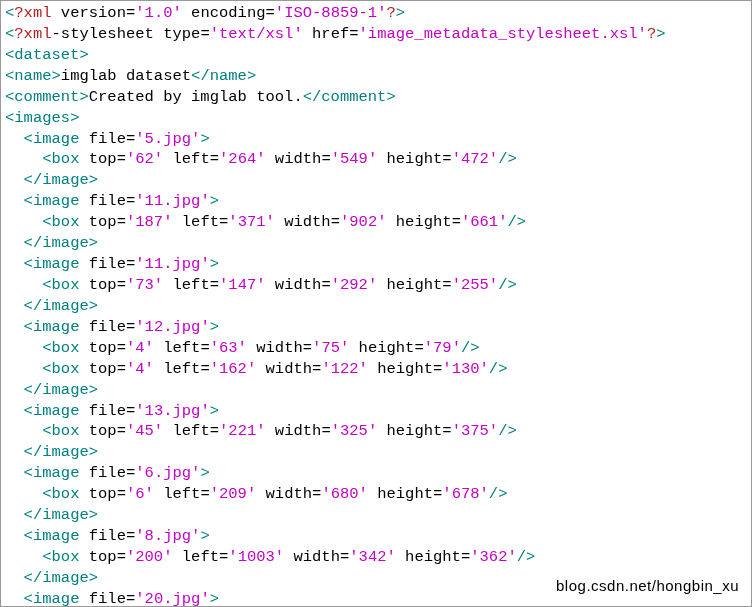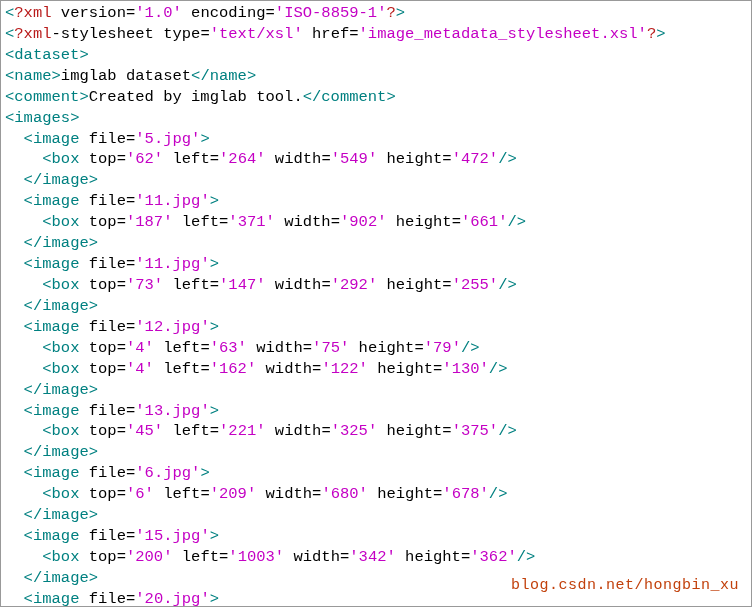--- a/index.html
+++ b/index.html
@@ -25,24 +25,24 @@
   }
   .tag  { color: #008080; }
   .attr { color: #000000; }
   .val  { color: #c400c4; }
   .spec { color: #b91c1c; }
   .blk  { color: #000000; }
   .watermark {
     position: absolute;
     right: 12px;
     bottom: 10px;
-    color: #c2410c;
+    color: #000000;
     font-size: 15px;
     letter-spacing: 0.5px;
-    font-family: Liberation Mono, monospace;
+    font-family: Liberation Sans, sans-serif;
     pointer-events: none;
     text-align: center;
   }
 </style>
 </head>
 <body>
 
 <pre id="code-block"><span class="tag">&lt;</span><span class="spec">?xml</span> <span class="attr">version</span><span class="blk">=</span><span class="val">'1.0'</span> <span class="attr">encoding</span><span class="blk">=</span><span class="val">'ISO-8859-1'</span><span class="spec">?</span><span class="tag">&gt;</span>
 <span class="tag">&lt;</span><span class="spec">?xml</span><span class="blk">-stylesheet</span> <span class="attr">type</span><span class="blk">=</span><span class="val">'text/xsl'</span> <span class="attr">href</span><span class="blk">=</span><span class="val">'image_metadata_stylesheet.xsl'</span><span class="spec">?</span><span class="tag">&gt;</span>
 <span class="tag">&lt;</span><span class="tag">dataset</span><span class="tag">&gt;</span>
@@ -61,19 +61,19 @@
   <span class="tag">&lt;</span><span class="tag">image</span> <span class="attr">file</span><span class="blk">=</span><span class="val">'12.jpg'</span><span class="tag">&gt;</span>
     <span class="tag">&lt;</span><span class="tag">box</span> <span class="attr">top</span><span class="blk">=</span><span class="val">'4'</span> <span class="attr">left</span><span class="blk">=</span><span class="val">'63'</span> <span class="attr">width</span><span class="blk">=</span><span class="val">'75'</span> <span class="attr">height</span><span class="blk">=</span><span class="val">'79'</span><span class="tag">/</span><span class="tag">&gt;</span>
     <span class="tag">&lt;</span><span class="tag">box</span> <span class="attr">top</span><span class="blk">=</span><span class="val">'4'</span> <span class="attr">left</span><span class="blk">=</span><span class="val">'162'</span> <span class="attr">width</span><span class="blk">=</span><span class="val">'122'</span> <span class="attr">height</span><span class="blk">=</span><span class="val">'130'</span><span class="tag">/</span><span class="tag">&gt;</span>
   <span class="tag">&lt;</span><span class="tag">/image</span><span class="tag">&gt;</span>
   <span class="tag">&lt;</span><span class="tag">image</span> <span class="attr">file</span><span class="blk">=</span><span class="val">'13.jpg'</span><span class="tag">&gt;</span>
     <span class="tag">&lt;</span><span class="tag">box</span> <span class="attr">top</span><span class="blk">=</span><span class="val">'45'</span> <span class="attr">left</span><span class="blk">=</span><span class="val">'221'</span> <span class="attr">width</span><span class="blk">=</span><span class="val">'325'</span> <span class="attr">height</span><span class="blk">=</span><span class="val">'375'</span><span class="tag">/</span><span class="tag">&gt;</span>
   <span class="tag">&lt;</span><span class="tag">/image</span><span class="tag">&gt;</span>
   <span class="tag">&lt;</span><span class="tag">image</span> <span class="attr">file</span><span class="blk">=</span><span class="val">'6.jpg'</span><span class="tag">&gt;</span>
     <span class="tag">&lt;</span><span class="tag">box</span> <span class="attr">top</span><span class="blk">=</span><span class="val">'6'</span> <span class="attr">left</span><span class="blk">=</span><span class="val">'209'</span> <span class="attr">width</span><span class="blk">=</span><span class="val">'680'</span> <span class="attr">height</span><span class="blk">=</span><span class="val">'678'</span><span class="tag">/</span><span class="tag">&gt;</span>
   <span class="tag">&lt;</span><span class="tag">/image</span><span class="tag">&gt;</span>
-  <span class="tag">&lt;</span><span class="tag">image</span> <span class="attr">file</span><span class="blk">=</span><span class="val">'15.jpg'</span><span class="tag">&gt;</span>
+  <span class="tag">&lt;</span><span class="tag">image</span> <span class="attr">file</span><span class="blk">=</span><span class="val">'8.jpg'</span><span class="tag">&gt;</span>
     <span class="tag">&lt;</span><span class="tag">box</span> <span class="attr">top</span><span class="blk">=</span><span class="val">'200'</span> <span class="attr">left</span><span class="blk">=</span><span class="val">'1003'</span> <span class="attr">width</span><span class="blk">=</span><span class="val">'342'</span> <span class="attr">height</span><span class="blk">=</span><span class="val">'362'</span><span class="tag">/</span><span class="tag">&gt;</span>
   <span class="tag">&lt;</span><span class="tag">/image</span><span class="tag">&gt;</span>
   <span class="tag">&lt;</span><span class="tag">image</span> <span class="attr">file</span><span class="blk">=</span><span class="val">'20.jpg'</span><span class="tag">&gt;</span>
         
   </pre>
 <div class="watermark">blog.csdn.net/hongbin_xu</div>
 
 </body></html>

